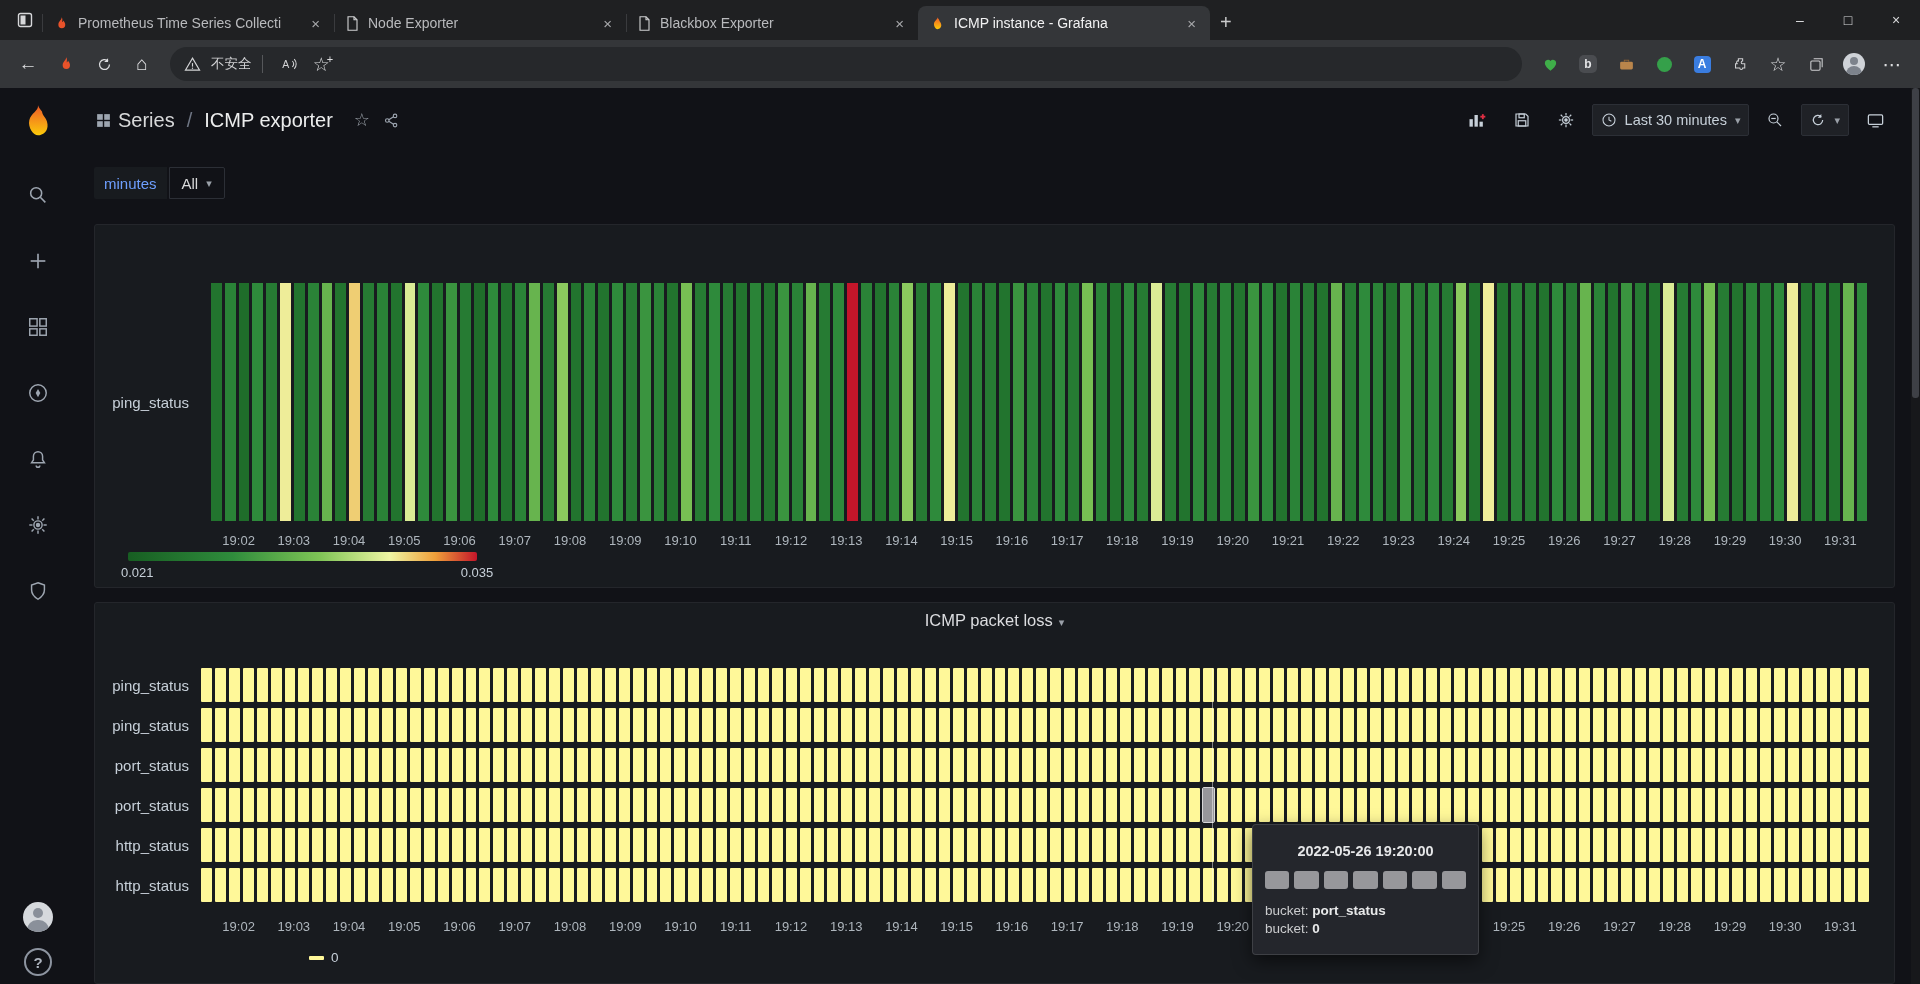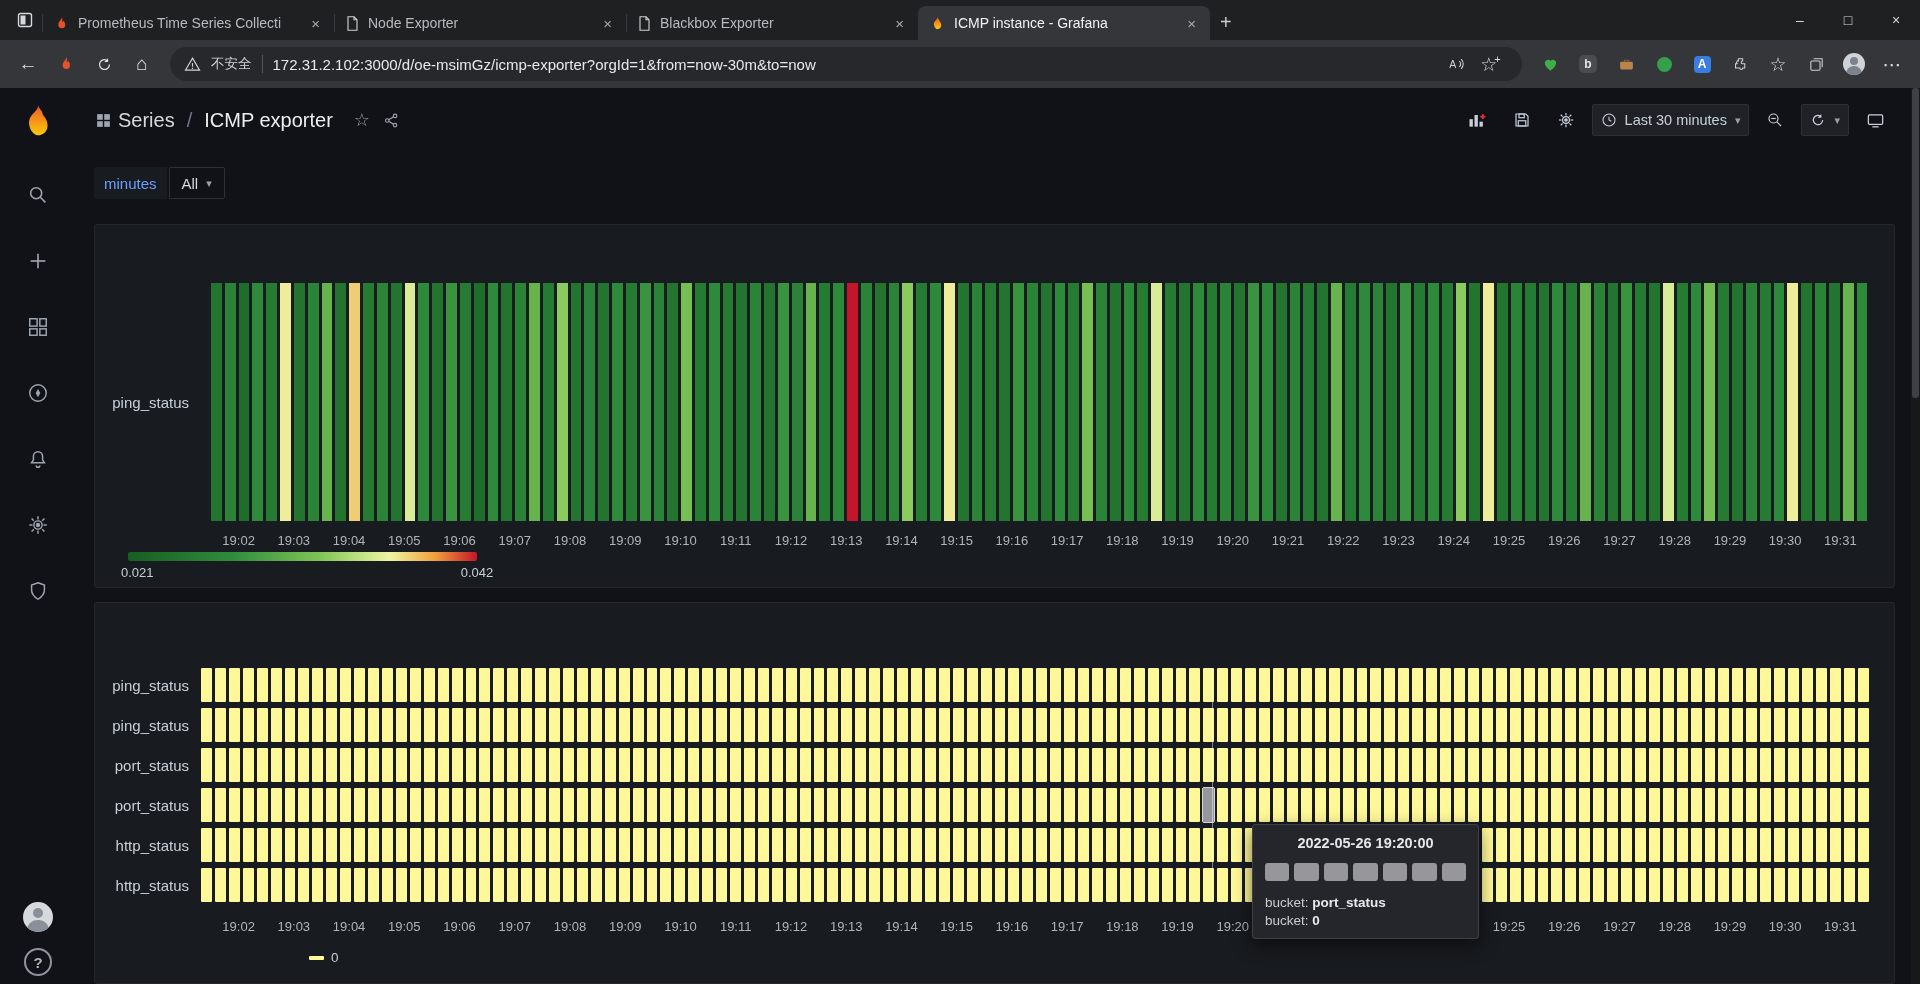--- a/index.html
+++ b/index.html
@@ -102,21 +102,21 @@
   .cell.hovered { background:#97979b; outline:1px solid #d6d6d8; }
   .crosshair { position:absolute; left:116px; right:26px; top:65px; height:234px; pointer-events:none; }
   .crosshair .line { position:absolute; left:60.4%; top:0; bottom:0; width:1px; background:rgba(255,255,255,0.45); }
 
   .legend2 { position:absolute; left:214px; top:347px; display:flex; align-items:center; gap:7px; }
   .legend2 .sw { width:15px; height:4px; background:#fff899; border-radius:1px; }
   .legend2 .val { color:#c7d0d9; font-size:13.5px; }
 
   .tooltip { position:absolute; left:1157px; top:221px; width:227px; background:#24262c;
     border:1px solid rgba(255,255,255,0.12); border-radius:4px; box-shadow:0 6px 18px rgba(0,0,0,0.55);
-    padding:10px 12px; z-index:5; }
+    padding:18px 12px; z-index:5; }
   .tt-title { text-align:center; color:#e5e6e8; font-size:14.5px; font-weight:bold; }
   .tt-swatches { display:flex; gap:5px; margin:12px 0 14px; }
   .swatch { width:27px; height:18px; background:#97979b; border-radius:3px; }
   .tt-line { color:#cbccce; font-size:13.5px; margin-top:3px; }
   .tt-line b { color:#e8e9ea; }
 
   .scrollbar { position:absolute; right:0; top:0; bottom:0; width:9px; background:#17181b; }
   .scroll-thumb { position:absolute; top:0; left:1px; width:7px; height:310px; background:#3e4046; border-radius:3px; }
 
   svg { display:block; }
@@ -207,21 +207,20 @@
   <div class="addr">
     <span>
       <svg width="17" height="17" viewBox="0 0 24 24">
           <path d="M12 3 22 20H2Z" fill="none" stroke="#d2d3d5" stroke-width="1.6"></path>
           <line x1="12" y1="10" x2="12" y2="15" stroke="#d2d3d5" stroke-width="1.6"></line>
           <circle cx="12" cy="17.3" r="1" fill="#d2d3d5"></circle>
         </svg>
     </span>
     <span class="sec">不安全</span>
     <span class="sep"></span>
-    <span class="url">172.31.2.102:3000/d/oe-msimGz/icmp-exporter?orgId=1&amp;from=now-30m&amp;to=now</span>
     <span class="addr-right">
       <span class="nav-ic">
         <svg width="18" height="18" viewBox="0 0 24 24">
             <text x="3" y="17" font-size="14" fill="#d2d3d5" font-family="sans-serif">A</text>
             <path d="M16.5 8a6 6 0 0 1 0 8 M19 5.5a9.5 9.5 0 0 1 0 13" stroke="#d2d3d5" fill="none" stroke-width="1.4"></path>
           </svg>
       </span>
       <span class="nav-ic">
           <span>☆</span>
           <span class="mini-badge">+</span>
@@ -588,24 +587,27 @@
           <span class="tick" style="left: 78.3333%;">19:25</span>
           <span class="tick" style="left: 81.6667%;">19:26</span>
           <span class="tick" style="left: 85%;">19:27</span>
           <span class="tick" style="left: 88.3333%;">19:28</span>
           <span class="tick" style="left: 91.6667%;">19:29</span>
           <span class="tick" style="left: 95%;">19:30</span>
           <span class="tick" style="left: 98.3333%;">19:31</span>
         </div>
       <div class="grad-legend"></div>
       <div class="grad-min">0.021</div>
-      <div class="grad-max">0.042</div>
+      <div class="grad-max">0.035</div>
     </div>
 
     <div class="panel panel2">
+      <div class="p-title">
+        <span>ICMP packet loss</span><span class="caret">▾</span>
+      </div>
       <div class="rows">
           <div class="hrow">
             <div class="row-label">ping_status</div>
             <div class="cells">
               <div class="cell" style="background: rgb(255, 248, 153);"></div>
               <div class="cell" style="background: rgb(255, 248, 153);"></div>
               <div class="cell" style="background: rgb(255, 248, 153);"></div>
               <div class="cell" style="background: rgb(255, 248, 153);"></div>
               <div class="cell" style="background: rgb(255, 248, 153);"></div>
               <div class="cell" style="background: rgb(255, 248, 153);"></div>

